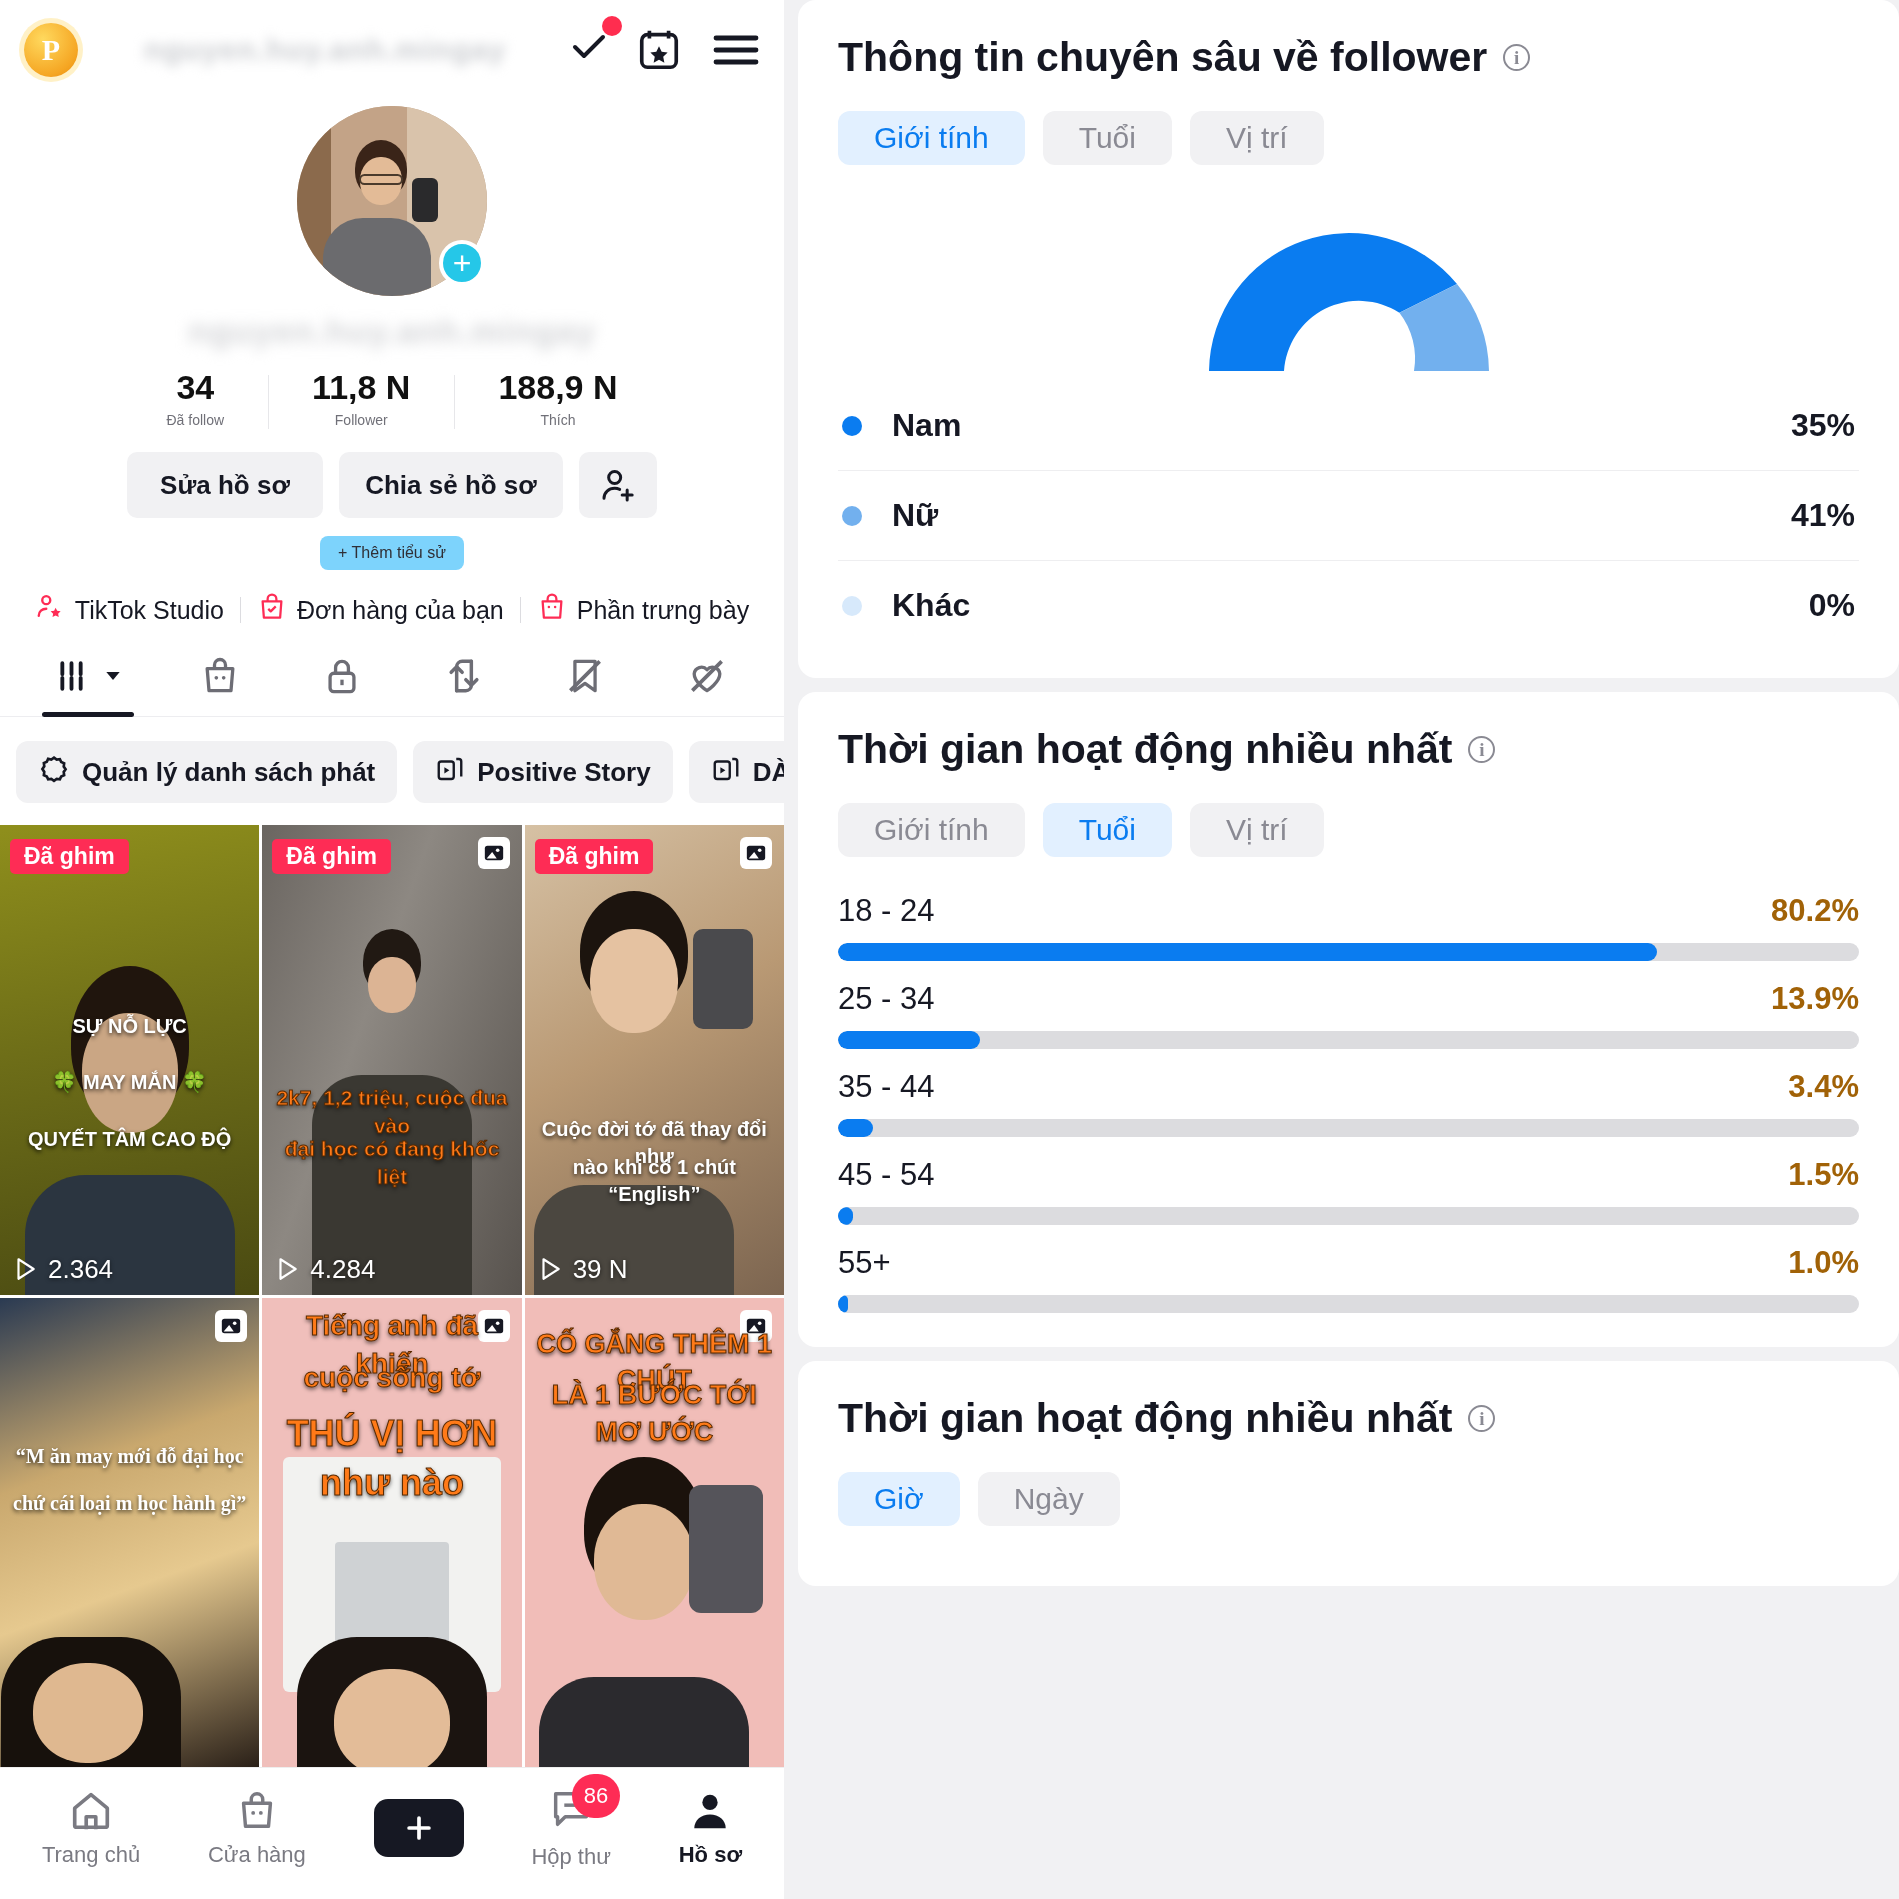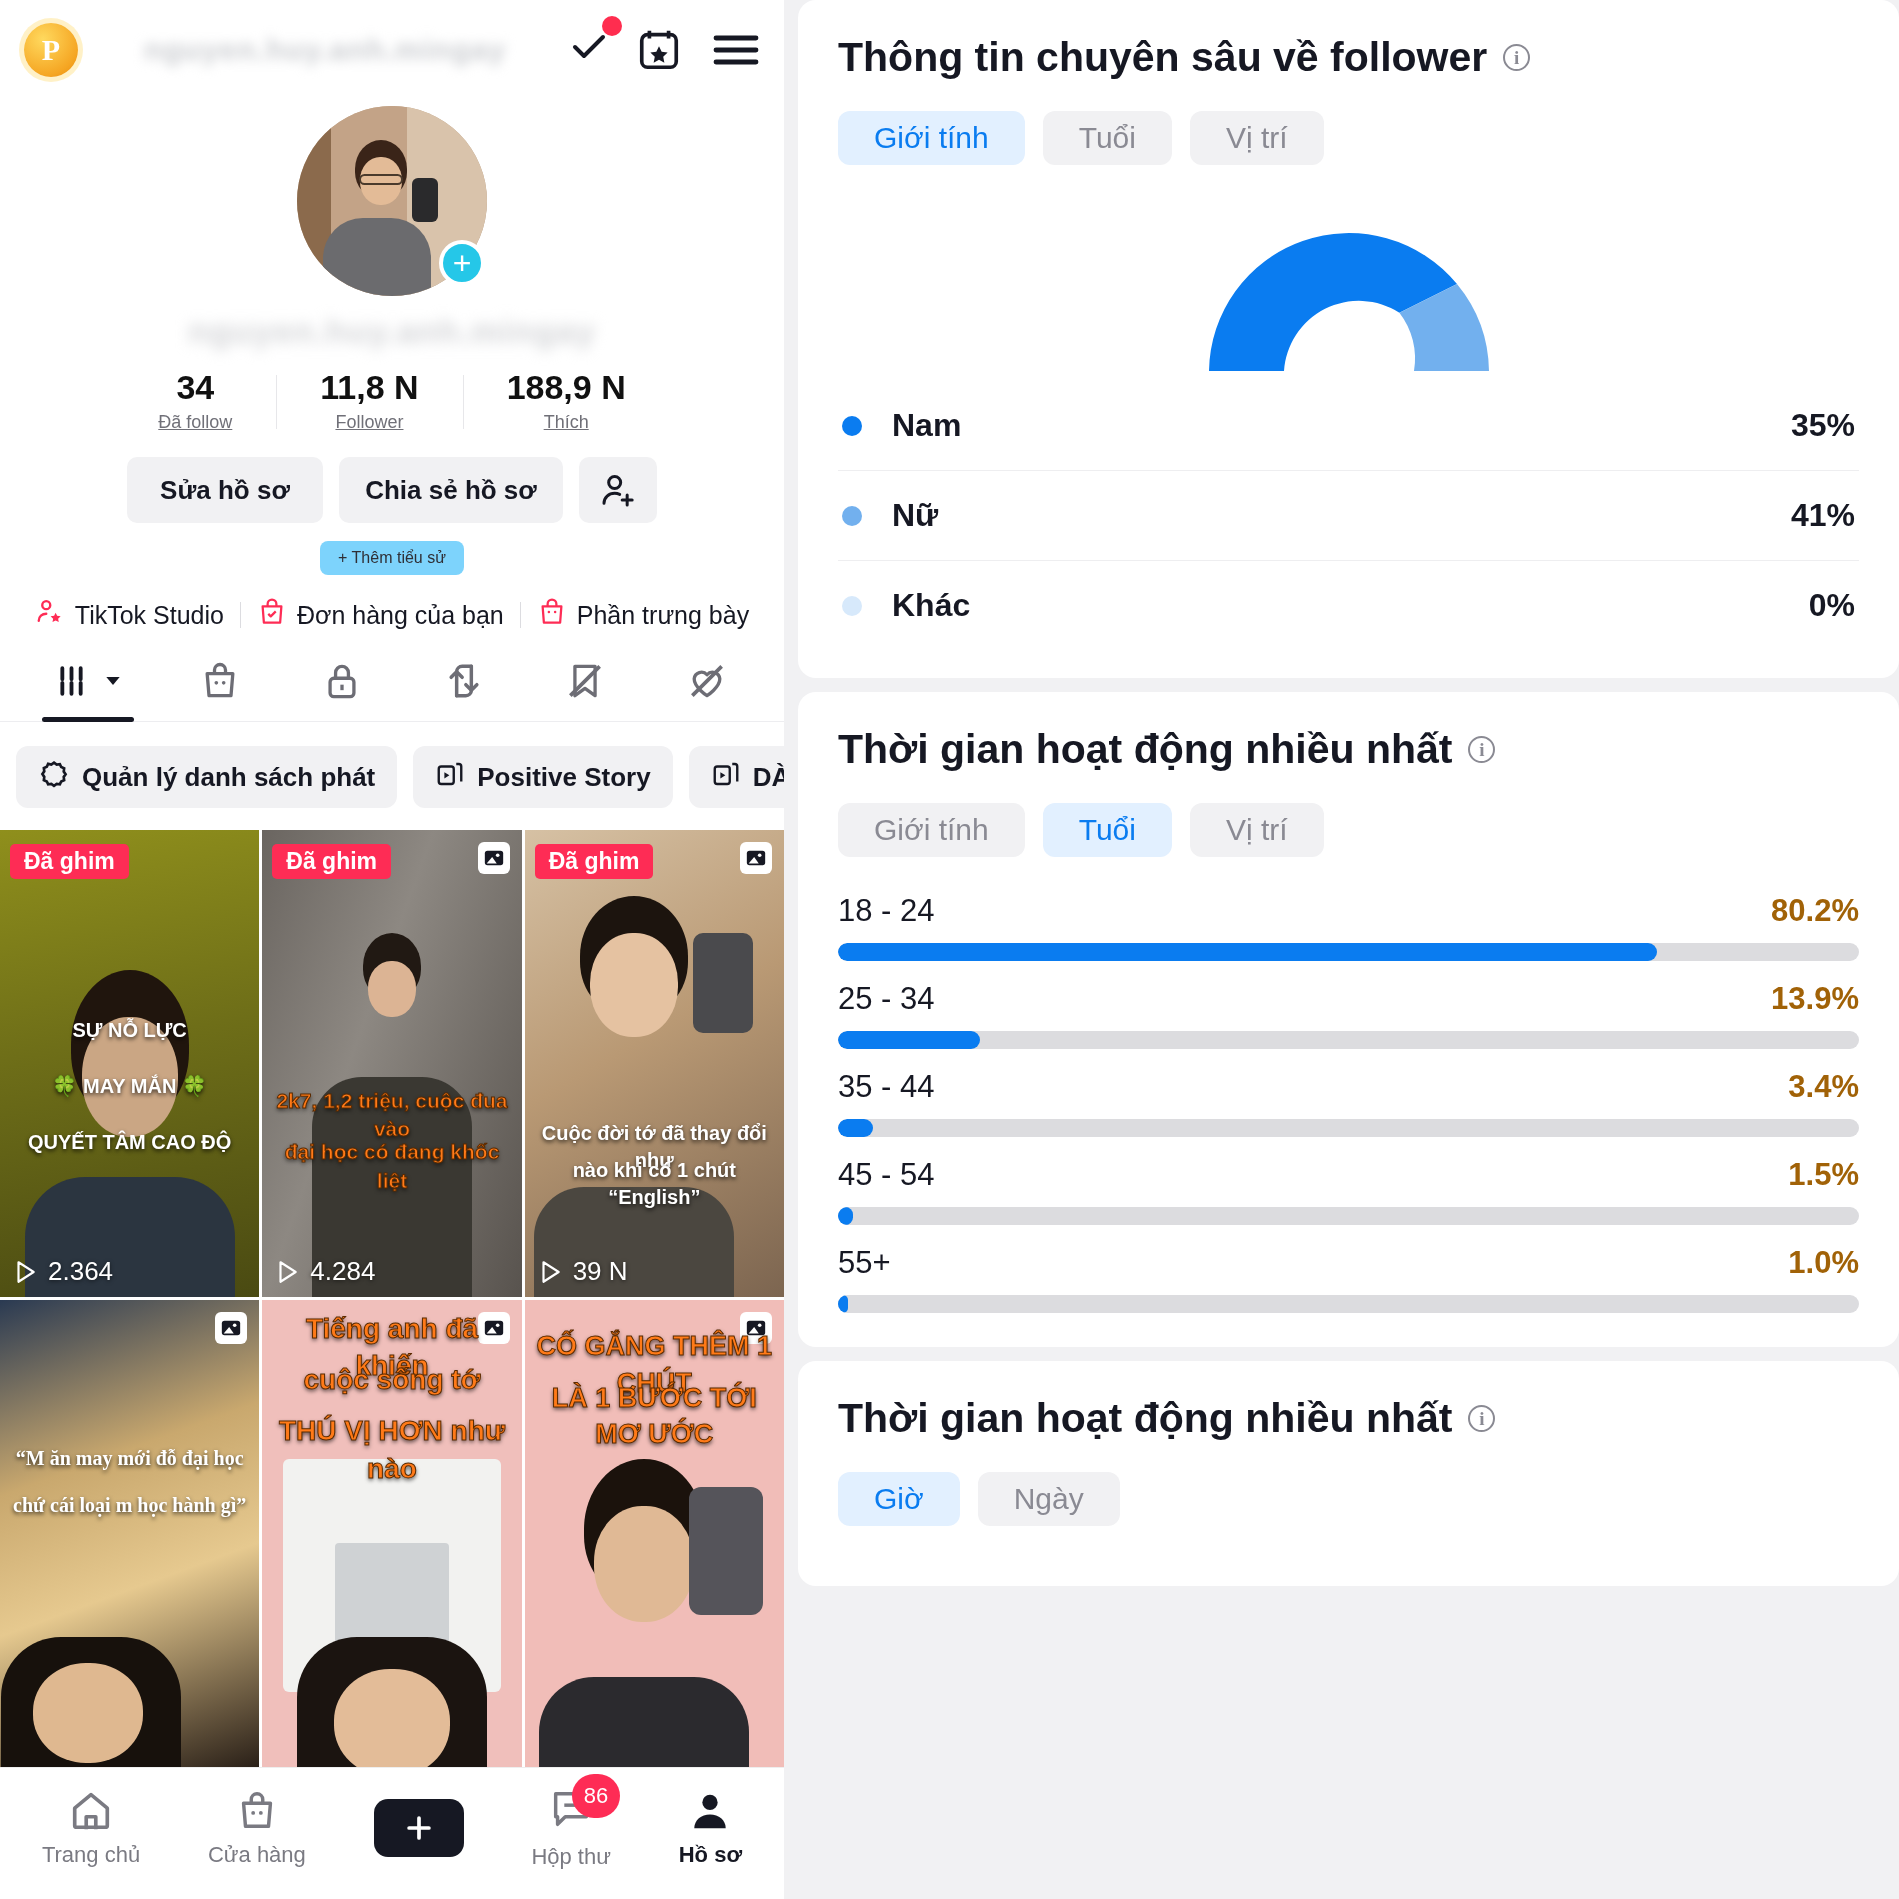--- a/index.html
+++ b/index.html
@@ -77,21 +77,21 @@
     filter: blur(7px); letter-spacing: 1px;
   }
 
   .stats { display: flex; justify-content: center; align-items: center; margin-top: 18px; }
   .stat { padding: 0 44px; text-align: center; position: relative; }
   .stat + .stat::before {
     content: ""; position: absolute; left: 0; top: 6px;
     width: 1px; height: 54px; background: #e7e7ea;
   }
   .stat-num { font-size: 34px; font-weight: 700; color: #111; line-height: 1.1; }
-  .stat-lbl { font-size: 18px; color: #707078; margin-top: 6px; text-decoration: underline; }
+  .stat-lbl { font-size: 14px; color: #707078; margin-top: 6px; }
 
   .actions { display: flex; justify-content: center; gap: 16px; margin-top: 24px; padding: 0 14px; }
   .btn-pill {
     background: #f1f1f3; border-radius: 10px;
     height: 66px; display: flex; align-items: center; justify-content: center;
     font-size: 26px; font-weight: 600; color: #161823;
     cursor: pointer;
   }
   .btn-edit { width: 196px; }
   .btn-share { width: 224px; }
@@ -496,21 +496,21 @@
         <div style="position:absolute;left:50%;bottom:-10px;transform:translateX(-50%);width:116px;height:108px;border-radius:48%;background:#e3bc98;"></div>
         <span class="multi-badge">
           <svg width="22" height="22" viewBox="0 0 24 24">
               <rect x="2" y="4" width="20" height="16" rx="3" fill="#161823"></rect>
               <circle cx="16" cy="9" r="2" fill="#fff"></circle>
               <path d="M4 18l6-7 5 7z" fill="#fff"></path>
             </svg>
         </span>
         <div class="cap cap-orange" style="top:2%;font-size:28px;">Tiếng anh đã khiến</div>
         <div class="cap cap-orange" style="top:13%;font-size:28px;">cuộc sống tớ</div>
-        <div class="cap cap-orange" style="top:24%;font-size:28px;">THÚ VỊ HƠN như nào</div>
+        <div class="cap cap-orange" style="top:24%;font-size:36px;">THÚ VỊ HƠN như nào</div>
       </div>
 
       <div class="cell" style="background:#f1bdb8;">
         <div style="position:absolute;left:46%;top:34%;transform:translateX(-50%);width:120px;height:140px;border-radius:50% 50% 45% 45%;background:#1b120c;"></div>
         <div style="position:absolute;left:46%;top:44%;transform:translateX(-50%);width:100px;height:116px;border-radius:48%;background:#e0b995;"></div>
         <div style="position:absolute;right:8%;top:40%;width:74px;height:128px;border-radius:12px;background:#55545a;"></div>
         <div style="position:absolute;left:46%;bottom:0;transform:translateX(-50%);width:210px;height:90px;border-radius:55px 55px 0 0;background:#2b2a2e;"></div>
         <span class="multi-badge">
           <svg width="22" height="22" viewBox="0 0 24 24">
               <rect x="2" y="4" width="20" height="16" rx="3" fill="#161823"></rect>

